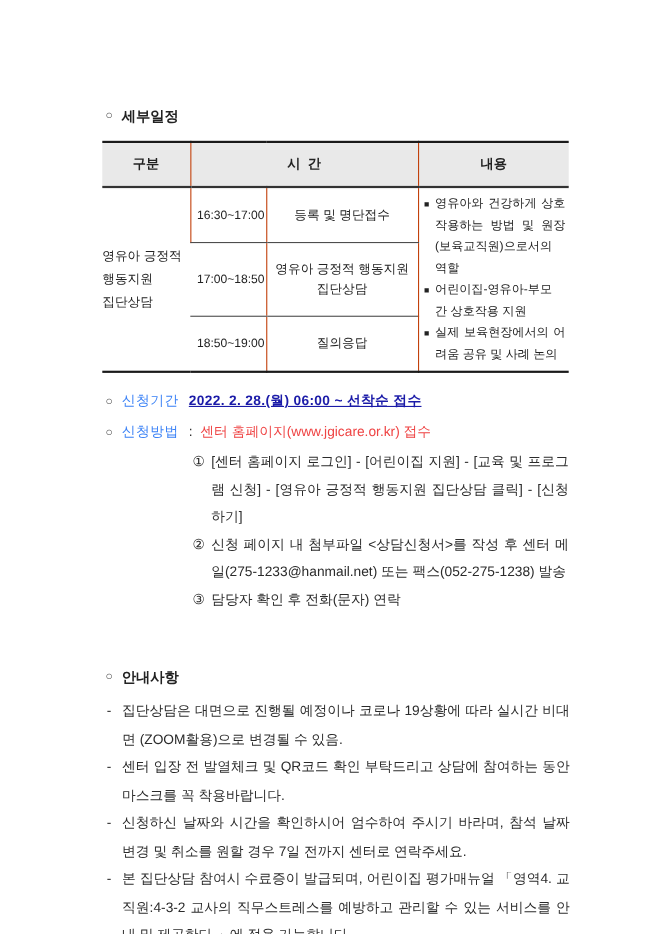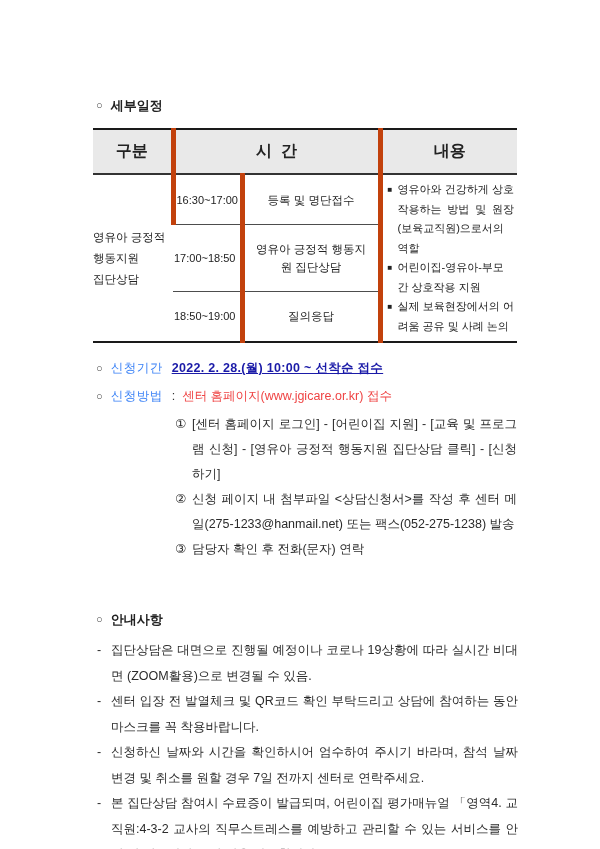--- a/index.html
+++ b/index.html
@@ -15,26 +15,26 @@
   .sec-heading { display:flex; align-items:center; margin-left:3px; font-size:13px; font-weight:bold; color:#222; }
   .sec-heading .circle { font-size:11px; font-weight:normal; margin-right:8px; color:#444; position:relative; top:-1px; }
 
   
   table.sched {
     width:424px; margin-top:13px; border-collapse:collapse; table-layout:fixed;
     border-top:2px solid #1a1a1a; border-bottom:2px solid #1a1a1a;
     font-size:11.5px; color:#222;
   }
   table.sched th {
-    background:#e9e9e9; font-weight:bold; font-size:16px;
+    background:#e9e9e9; font-weight:bold; font-size:12px;
     padding:11px 0; border-bottom:2px solid #333; white-space:pre; text-align:center;
   }
-  table.sched th + th, table.sched td + td { border-left:5px solid #c2410c; }
+  table.sched th + th, table.sched td + td { border-left:1px solid #c2410c; }
   td.group-cell { white-space:pre-line; line-height:21px; vertical-align:middle; }
-  td.time-cell { text-align:left; font-size:11px; padding:12px 1px; vertical-align:middle; }
+  td.time-cell { text-align:right; font-size:11px; padding:12px 1px; vertical-align:middle; }
   td.act-cell  { text-align:center; line-height:18px; padding:6px 6px; vertical-align:middle; }
   tr.sep td.time-cell, tr.sep td.act-cell { border-bottom:1px solid #4d4d4d; }
   td.content-cell { padding:5px 3px 5px 5px; vertical-align:top; }
   .content-bullet { position:relative; padding-left:10px; font-size:11px; line-height:19.5px; text-align:justify; word-break:normal; }
   .content-bullet .sq { position:absolute; left:0; top:0; font-size:8px; color:#222; }
 
   
   .line-row { display:flex; align-items:baseline; margin-left:3px; font-size:12.5px; }
   .line-row .circle { font-size:11px; margin-right:8px; color:#444; }
   .line-row .lbl { font-weight:normal; color:#3b82f6; letter-spacing:0.5px; }
@@ -107,21 +107,21 @@
       <tr>
         <td class="time-cell">18:50~19:00</td>
         <td class="act-cell">질의응답</td>
       </tr>
     </tbody>
   </table>
 
   <div class="line-row period-row">
     <span class="circle">○</span>
     <span class="lbl">신청기간</span>
-    <span class="period-val">2022. 2. 28.(월) 10:00 ~ 선착순 접수</span>
+    <span class="period-val">2022. 2. 28.(월) 06:00 ~ 선착순 접수</span>
   </div>
 
   <div class="line-row method-row">
     <span class="circle">○</span>
     <span class="lbl">신청방법</span>
     <span class="method-sep">:</span>
     <span class="method-val">센터 홈페이지(www.jgicare.or.kr) 접수</span>
   </div>
 
   <div class="steps">

